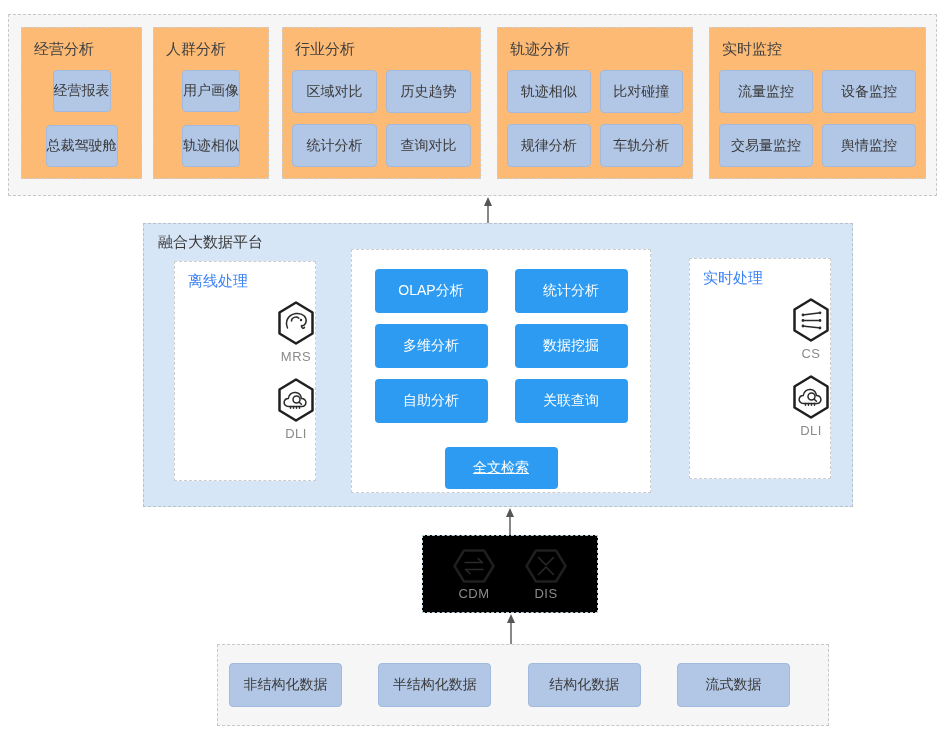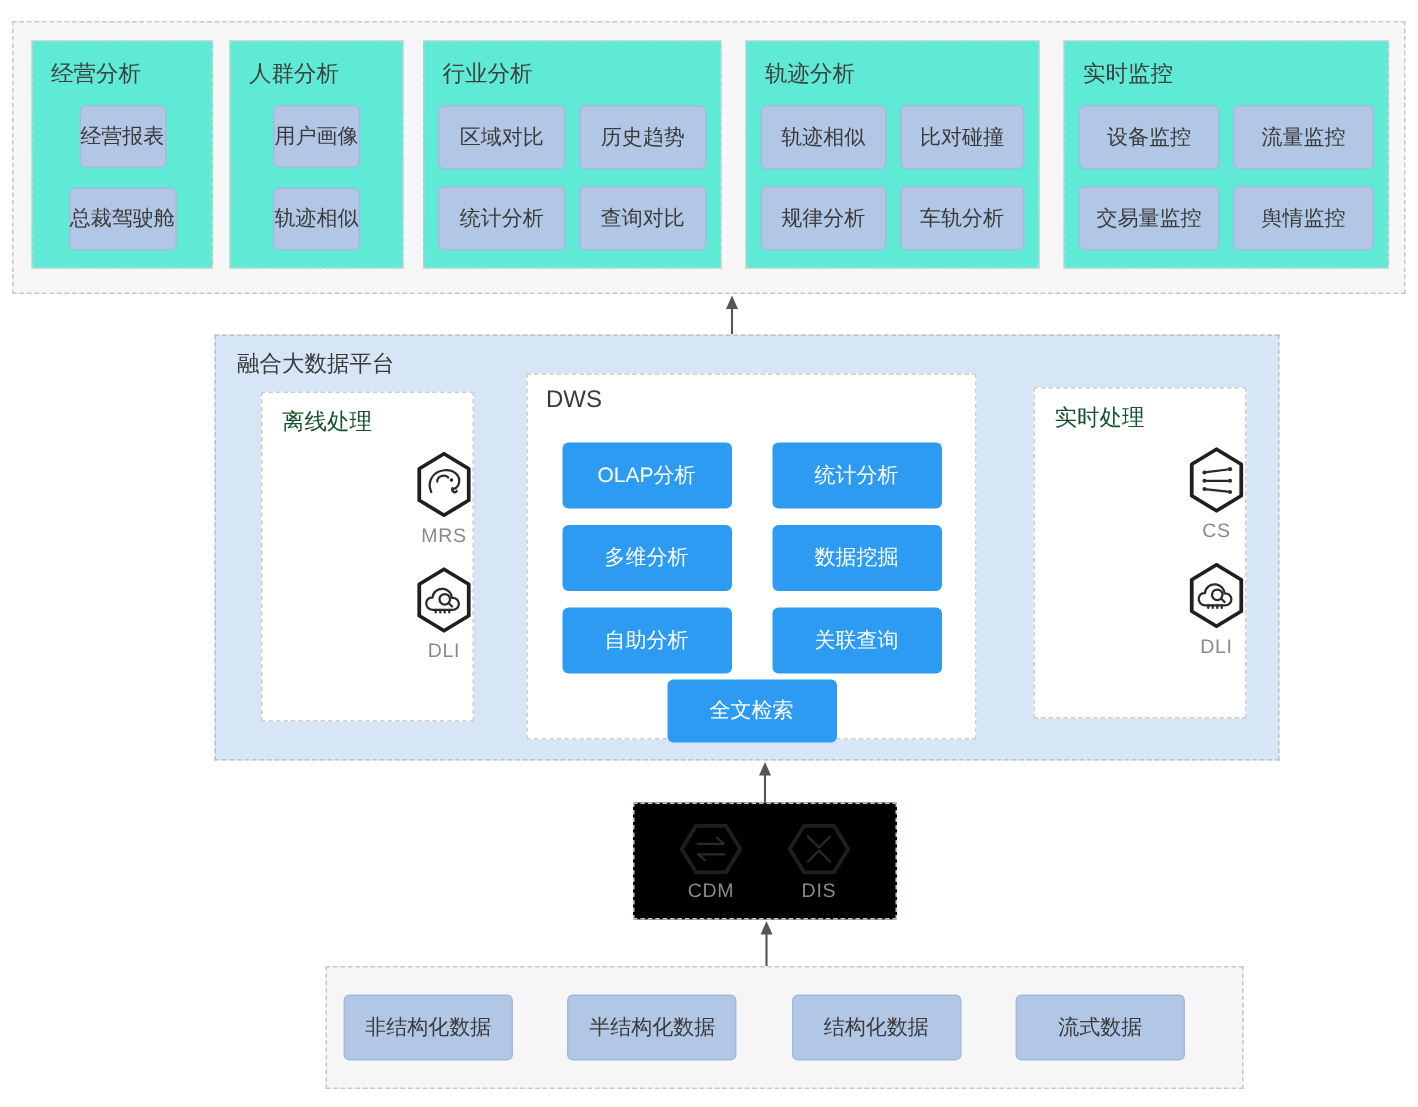--- a/index.html
+++ b/index.html
@@ -3,21 +3,21 @@
 <meta charset="utf-8">
 <style>
   * { margin:0; padding:0; box-sizing:border-box; }
   html,body { width:945px; height:738px; background:#fff;
     font-family:"Liberation Sans","DejaVu Sans",sans-serif; color:#3d3d3d; }
   .canvas { position:relative; width:945px; height:738px; overflow:hidden; }
 
   
   .top-container { position:absolute; left:8px; top:14px; width:929px; height:182px;
     background:#f6f6f6; border:1px dashed #c8c8c8; }
-  .panel { position:absolute; top:12px; height:152px; background:#5eead4;
+  .panel { position:absolute; top:12px; height:152px; background:#fdba74;
     border:1px dashed #cdcdcd; padding:10px 9px; }
   .panel-title { font-size:15px; color:#404040; margin:2px 0 11px 3px; white-space:nowrap; }
   .pill { background:#b2c7e6; border:1px solid #a2bade; border-radius:4px;
     color:#3a3a3a; font-size:14px; height:42px;
     display:flex; align-items:center; justify-content:center; white-space:nowrap; }
   .col-buttons { display:flex; flex-direction:column; gap:13px;align-items:center; }
   .grid-buttons { display:grid; grid-template-columns:1fr 1fr; gap:11px 9px; }
   .grid-buttons .pill { height:43px; }
 
   .p1 { left:12px;  width:121px; }
@@ -27,32 +27,32 @@
   .p5 { left:700px; width:217px; }
 
   
   .platform { position:absolute; left:143px; top:223px; width:710px; height:284px;
     background:#d7e6f7; border:1px dashed #b7c2cd; }
   .platform-label { position:absolute; left:14px; top:9px; font-size:15px; color:#3a3a3a; }
   .white-box { position:absolute; background:#fff; border:1px dashed #cdcdcd; }
   .offline-box  { left:30px;  top:37px; width:142px; height:220px; }
   .dws-box      { left:207px; top:25px; width:300px; height:244px; }
   .realtime-box { left:545px; top:34px; width:142px; height:221px; }
-  .proc-title { font-size:15px; color:#14532d; padding:10px 0 0 13px; }
+  .proc-title { font-size:15px; color:#3b82f6; padding:10px 0 0 13px; }
   .service-stack { display:flex; flex-direction:column; align-items:flex-end;
     margin-top:10px; gap:14px; }
   .service { display:flex; flex-direction:column; align-items:center; gap:4px; }
   .service-label { font-size:13px; color:#8a8a8a; letter-spacing:.5px; }
 
   .dws-label { font-size:16px; color:#3a3a3a; padding:8px 0 0 12px; }
   .dws-grid { display:grid; grid-template-columns:113px 113px; column-gap:27px;
     row-gap:11px; justify-content:center; margin-top:19px; }
   .blue-btn { background:#2d9bf2; border-radius:4px; color:#fff; font-size:14px;
     height:44px; display:flex; align-items:center; justify-content:center; white-space:nowrap; }
-  .dws-bottom { width:113px; height:42px; margin:4px auto 0; }
+  .dws-bottom { width:113px; height:42px; margin:24px auto 0;text-decoration:underline; }
 
   
   .ingest-box { position:absolute; left:422px; top:535px; width:176px; height:78px;
     background:#000000; border:1px dashed #b9ccd2;
     display:flex; align-items:center; justify-content:space-evenly; }
   .ingest-box .service { gap:2px; }
 
   
   .sources { position:absolute; left:217px; top:644px; width:612px; height:82px;
     background:#f6f6f6; border:1px dashed #c8c8c8;
@@ -111,22 +111,22 @@
         <div class="pill">轨迹相似</div>
         <div class="pill">比对碰撞</div>
         <div class="pill">规律分析</div>
         <div class="pill">车轨分析</div>
       </div>
     </div>
 
     <div class="panel p5">
       <div class="panel-title">实时监控</div>
       <div class="grid-buttons">
+        <div class="pill">流量监控</div>
         <div class="pill">设备监控</div>
-        <div class="pill">流量监控</div>
         <div class="pill">交易量监控</div>
         <div class="pill">舆情监控</div>
       </div>
     </div>
   </div>
 
   <div class="arrow" style="left:482px; top:197px;">
     <svg width="12" height="26" viewBox="0 0 12 26">
       <line class="aline" x1="6" y1="8" x2="6" y2="26"></line>
       <polygon class="ahead" points="6,0 2,9 10,9"></polygon>
@@ -183,21 +183,20 @@
             <circle class="glyph" cx="19.5" cy="21.5" r="3.5"></circle>
             <path class="glyph" d="M22.2 24.2 L24.4 26.3"></path>
             <path class="glyph" d="M13.5 28.5 v1.8 M16.5 28.5 v1.8 M19.5 28.5 v1.8 M22.5 28.5 v1.8"></path>
           </svg>
           <div class="service-label">DLI</div>
         </div>
       </div>
     </div>
 
     <div class="white-box dws-box">
-      <div class="dws-label">DWS</div>
       <div class="dws-grid">
         <div class="blue-btn">OLAP分析</div>
         <div class="blue-btn">统计分析</div>
         <div class="blue-btn">多维分析</div>
         <div class="blue-btn">数据挖掘</div>
         <div class="blue-btn">自助分析</div>
         <div class="blue-btn">关联查询</div>
       </div>
       <div class="blue-btn dws-bottom">全文检索</div>
     </div>

